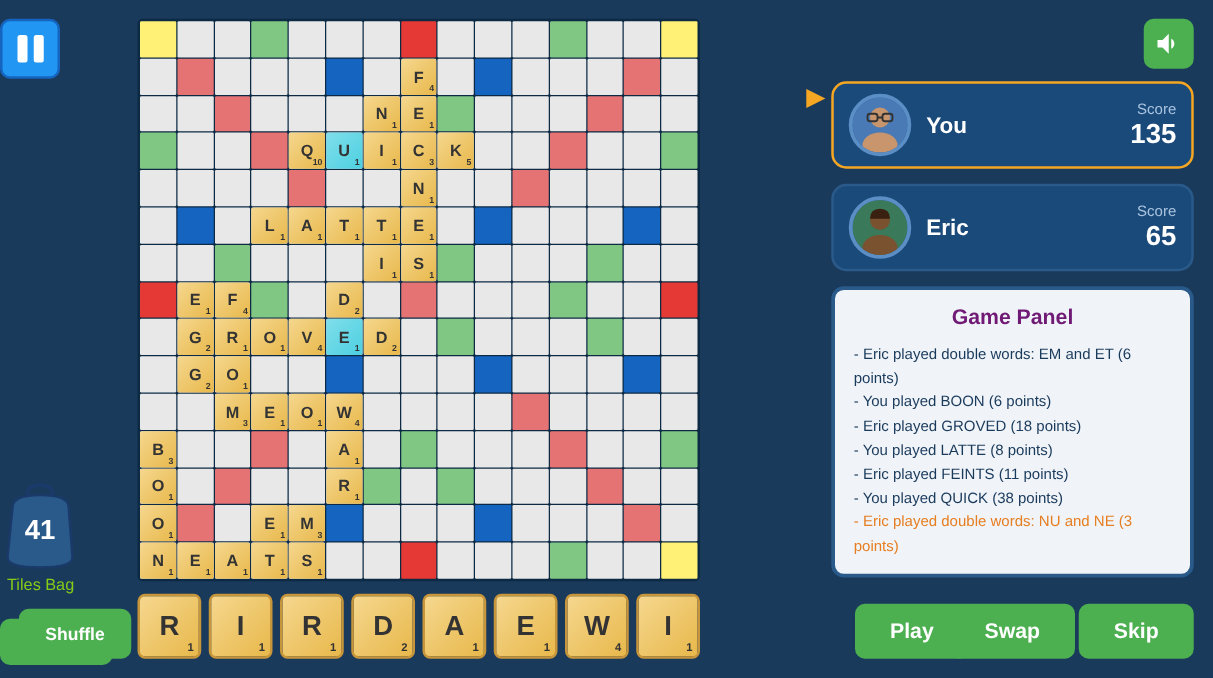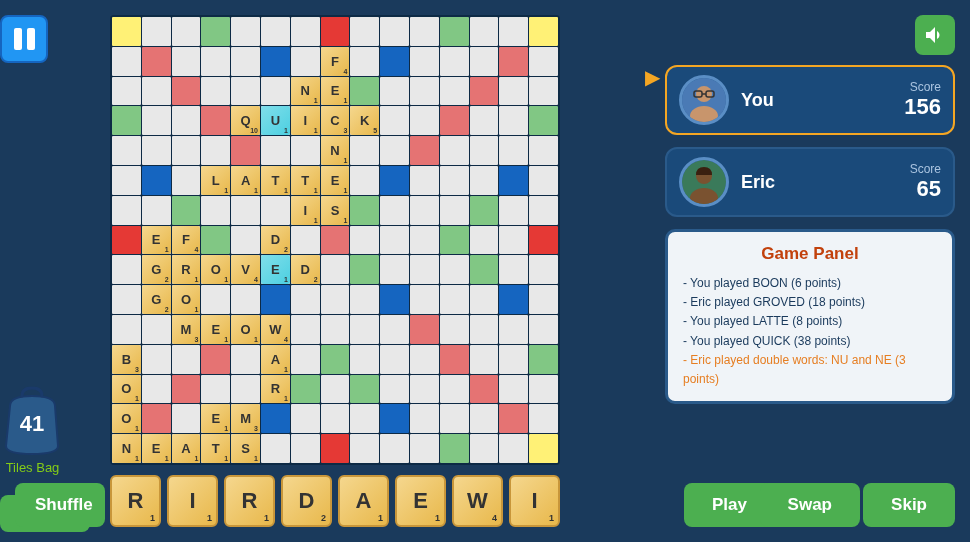--- a/index.html
+++ b/index.html
@@ -248,21 +248,21 @@
 
     
     .game-panel {
       background: #f0f4f8;
       border-radius: 10px;
       padding: 12px 15px;
       margin-top: 10px;
       border: 3px solid #2a5a8a;
     }
     .game-panel-title {
-      color: #c2410c;
+      color: #701a75;
       font-size: 17px;
       font-weight: bold;
       text-align: center;
       margin-bottom: 10px;
     }
     .game-log-item {
       color: #1a3a5c;
       font-size: 12px;
       line-height: 1.6;
     }
@@ -283,21 +283,21 @@
     
     .shuffle-btn {
       position: absolute;
       bottom: 15px;
       left: 15px;
       background: #4CAF50;
       color: white;
       border: none;
       border-radius: 8px;
       padding: 12px 20px;
-      font-size: 17px;
+      font-size: 14px;
       font-weight: bold;
       cursor: pointer;
       width: 90px;
     }
   </style>
 </head>
 <body>
 
 <div class="left-panel">
   <div class="pause-btn">
@@ -819,21 +819,21 @@
             <ellipse cx="22" cy="38" rx="14" ry="10" fill="#c8956c"></ellipse>
 
             <rect x="12" y="13" width="8" height="6" rx="2" fill="none" stroke="#333" stroke-width="1.5"></rect>
             <rect x="24" y="13" width="8" height="6" rx="2" fill="none" stroke="#333" stroke-width="1.5"></rect>
             <line x1="20" y1="16" x2="24" y2="16" stroke="#333" stroke-width="1.5"></line>
           </svg>
         </div>
         <div class="player-name">You</div>
         <div class="score-block">
           <div class="score-label">Score</div>
-          <div class="score-value">156</div>
+          <div class="score-value">135</div>
         </div>
       </div>
     </div>
 
     <div style="position:relative;margin-bottom:12px;">
       <div class="player-card">
         <div class="avatar">
           <svg width="44" height="44" viewBox="0 0 44 44">
             <circle cx="22" cy="22" r="22" fill="#3a7a5a"></circle>
             <circle cx="22" cy="16" r="8" fill="#7a5230"></circle>
@@ -846,23 +846,25 @@
         <div class="score-block">
           <div class="score-label">Score</div>
           <div class="score-value">65</div>
         </div>
       </div>
     </div>
 
     <div class="game-panel">
       <div class="game-panel-title">Game Panel</div>
       <div id="game-log">
+          <div class="game-log-item">- Eric played double words: EM and ET (6 points)</div>
           <div class="game-log-item">- You played BOON (6 points)</div>
           <div class="game-log-item">- Eric played GROVED (18 points)</div>
           <div class="game-log-item">- You played LATTE (8 points)</div>
+          <div class="game-log-item">- Eric played FEINTS (11 points)</div>
           <div class="game-log-item">- You played QUICK (38 points)</div>
           <div class="game-log-item highlight">- Eric played double words: NU and NE (3 points)</div>
         </div>
     </div>
   </div>
 </div>
 
 <button class="action-btn" style="position:absolute;bottom:15px;right:195px;">Play</button>
 <button class="action-btn" style="position:absolute;bottom:15px;right:110px;">Swap</button>
 <button class="action-btn" style="position:absolute;bottom:15px;right:15px;">Skip</button>

